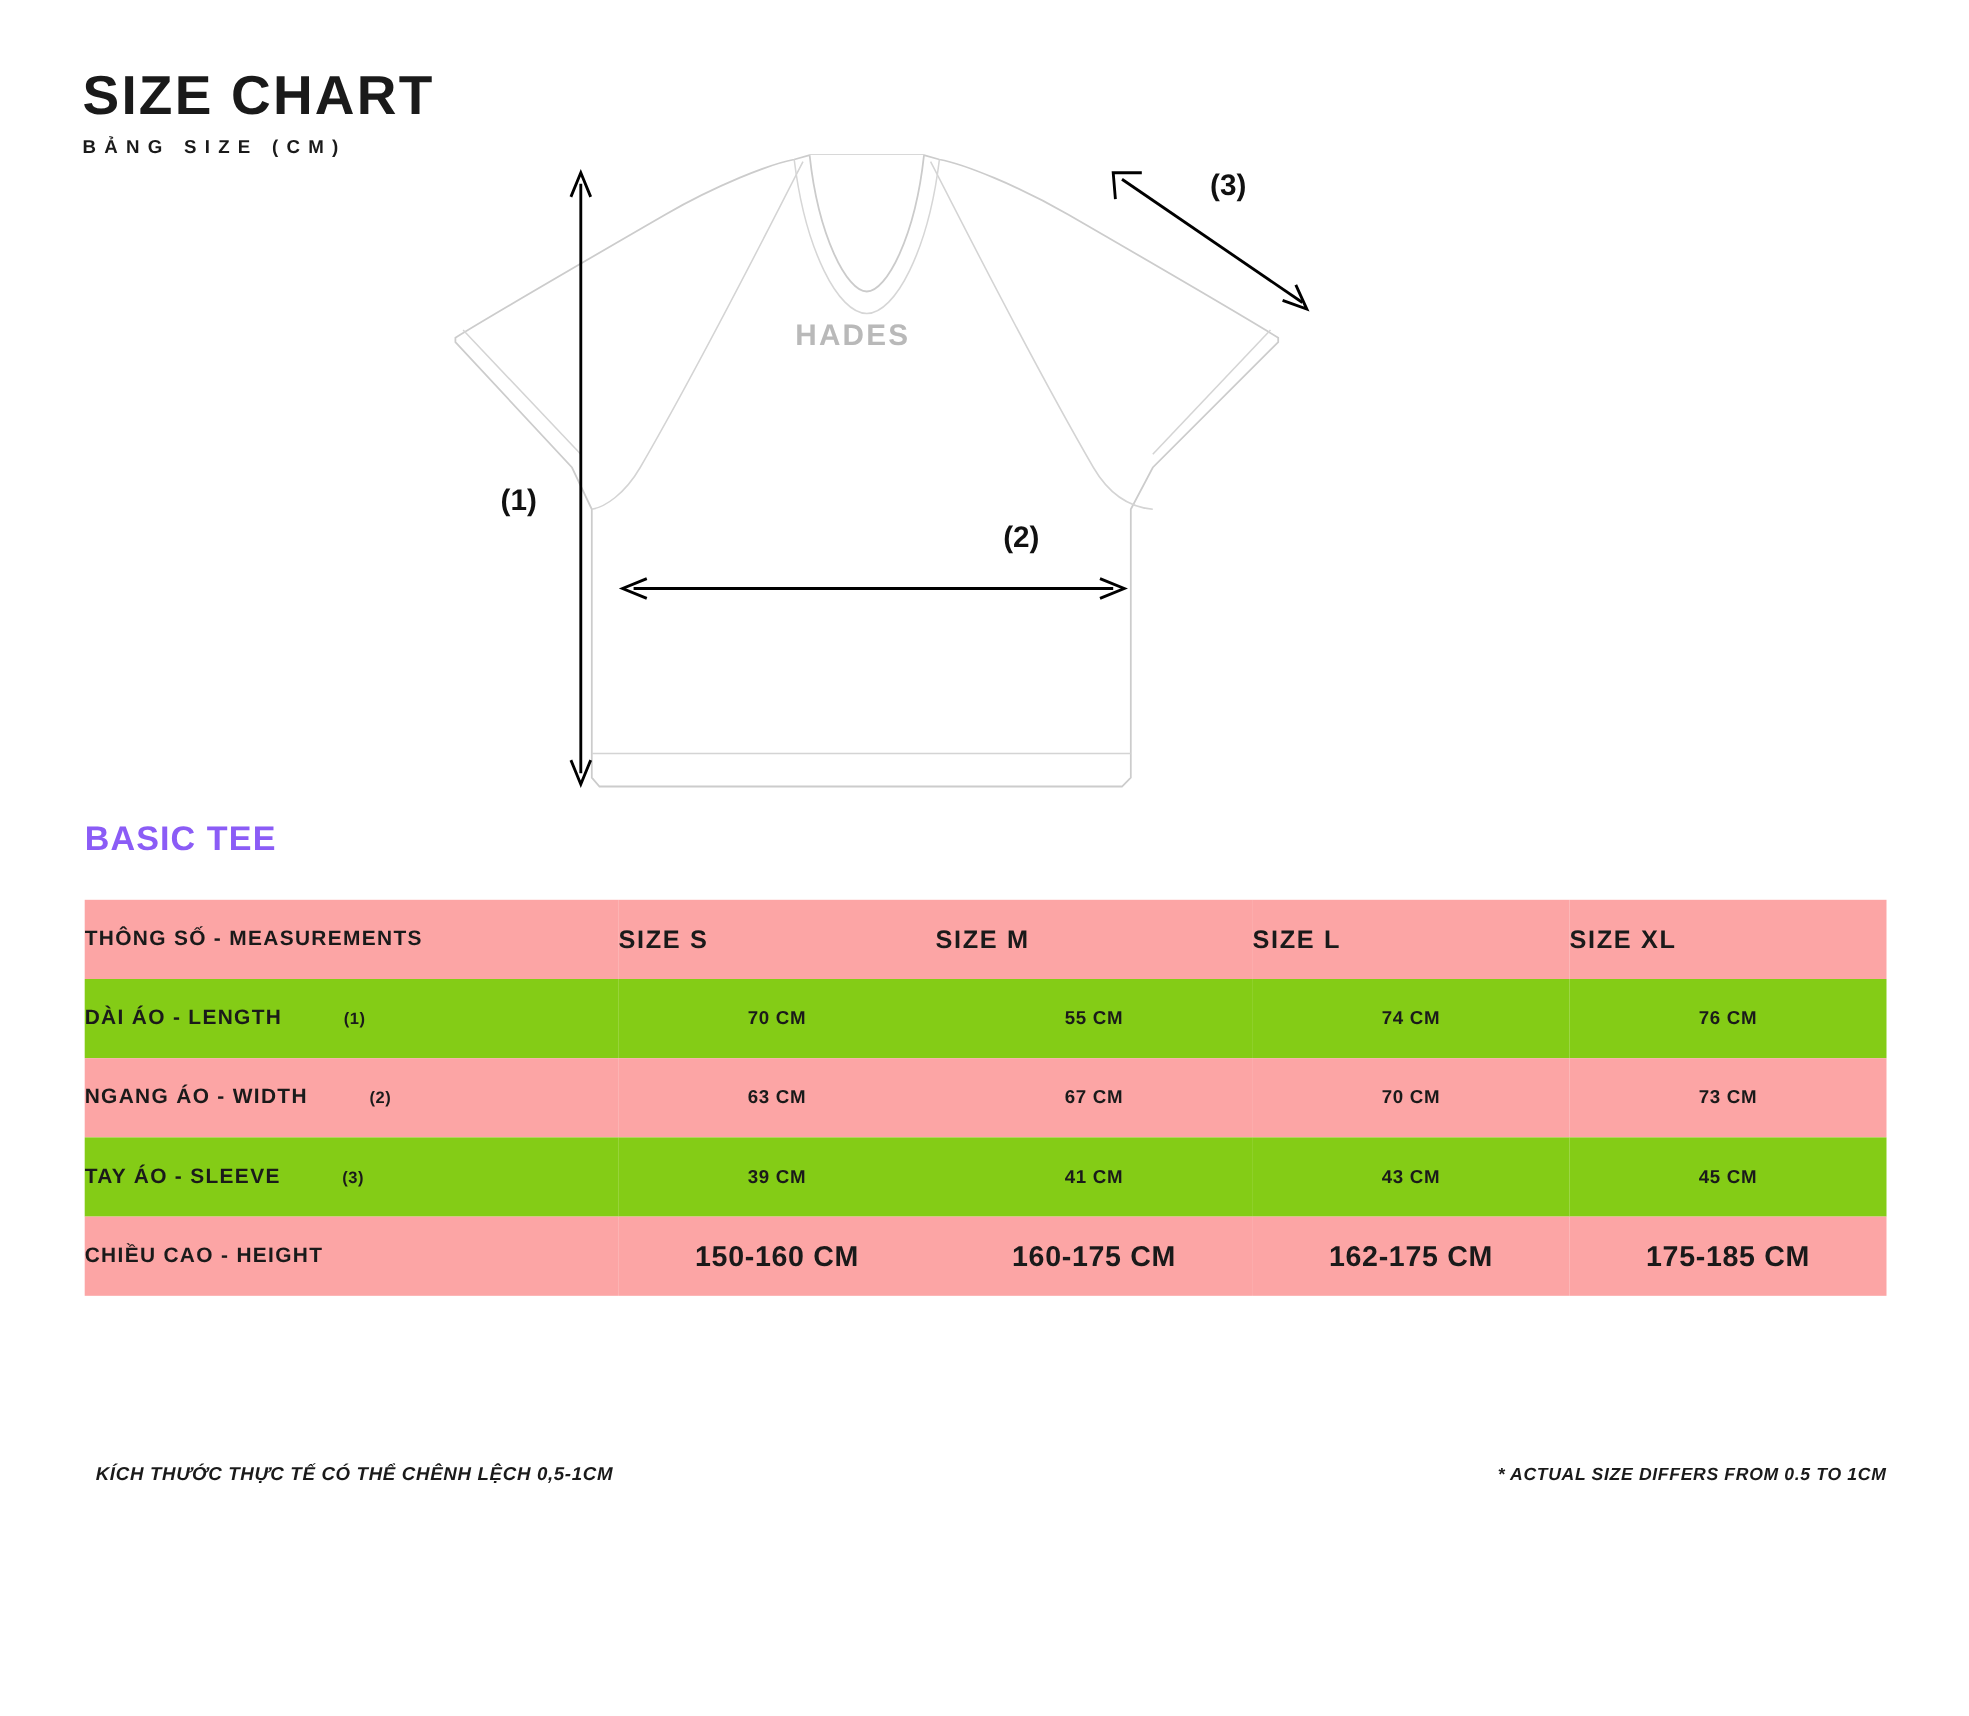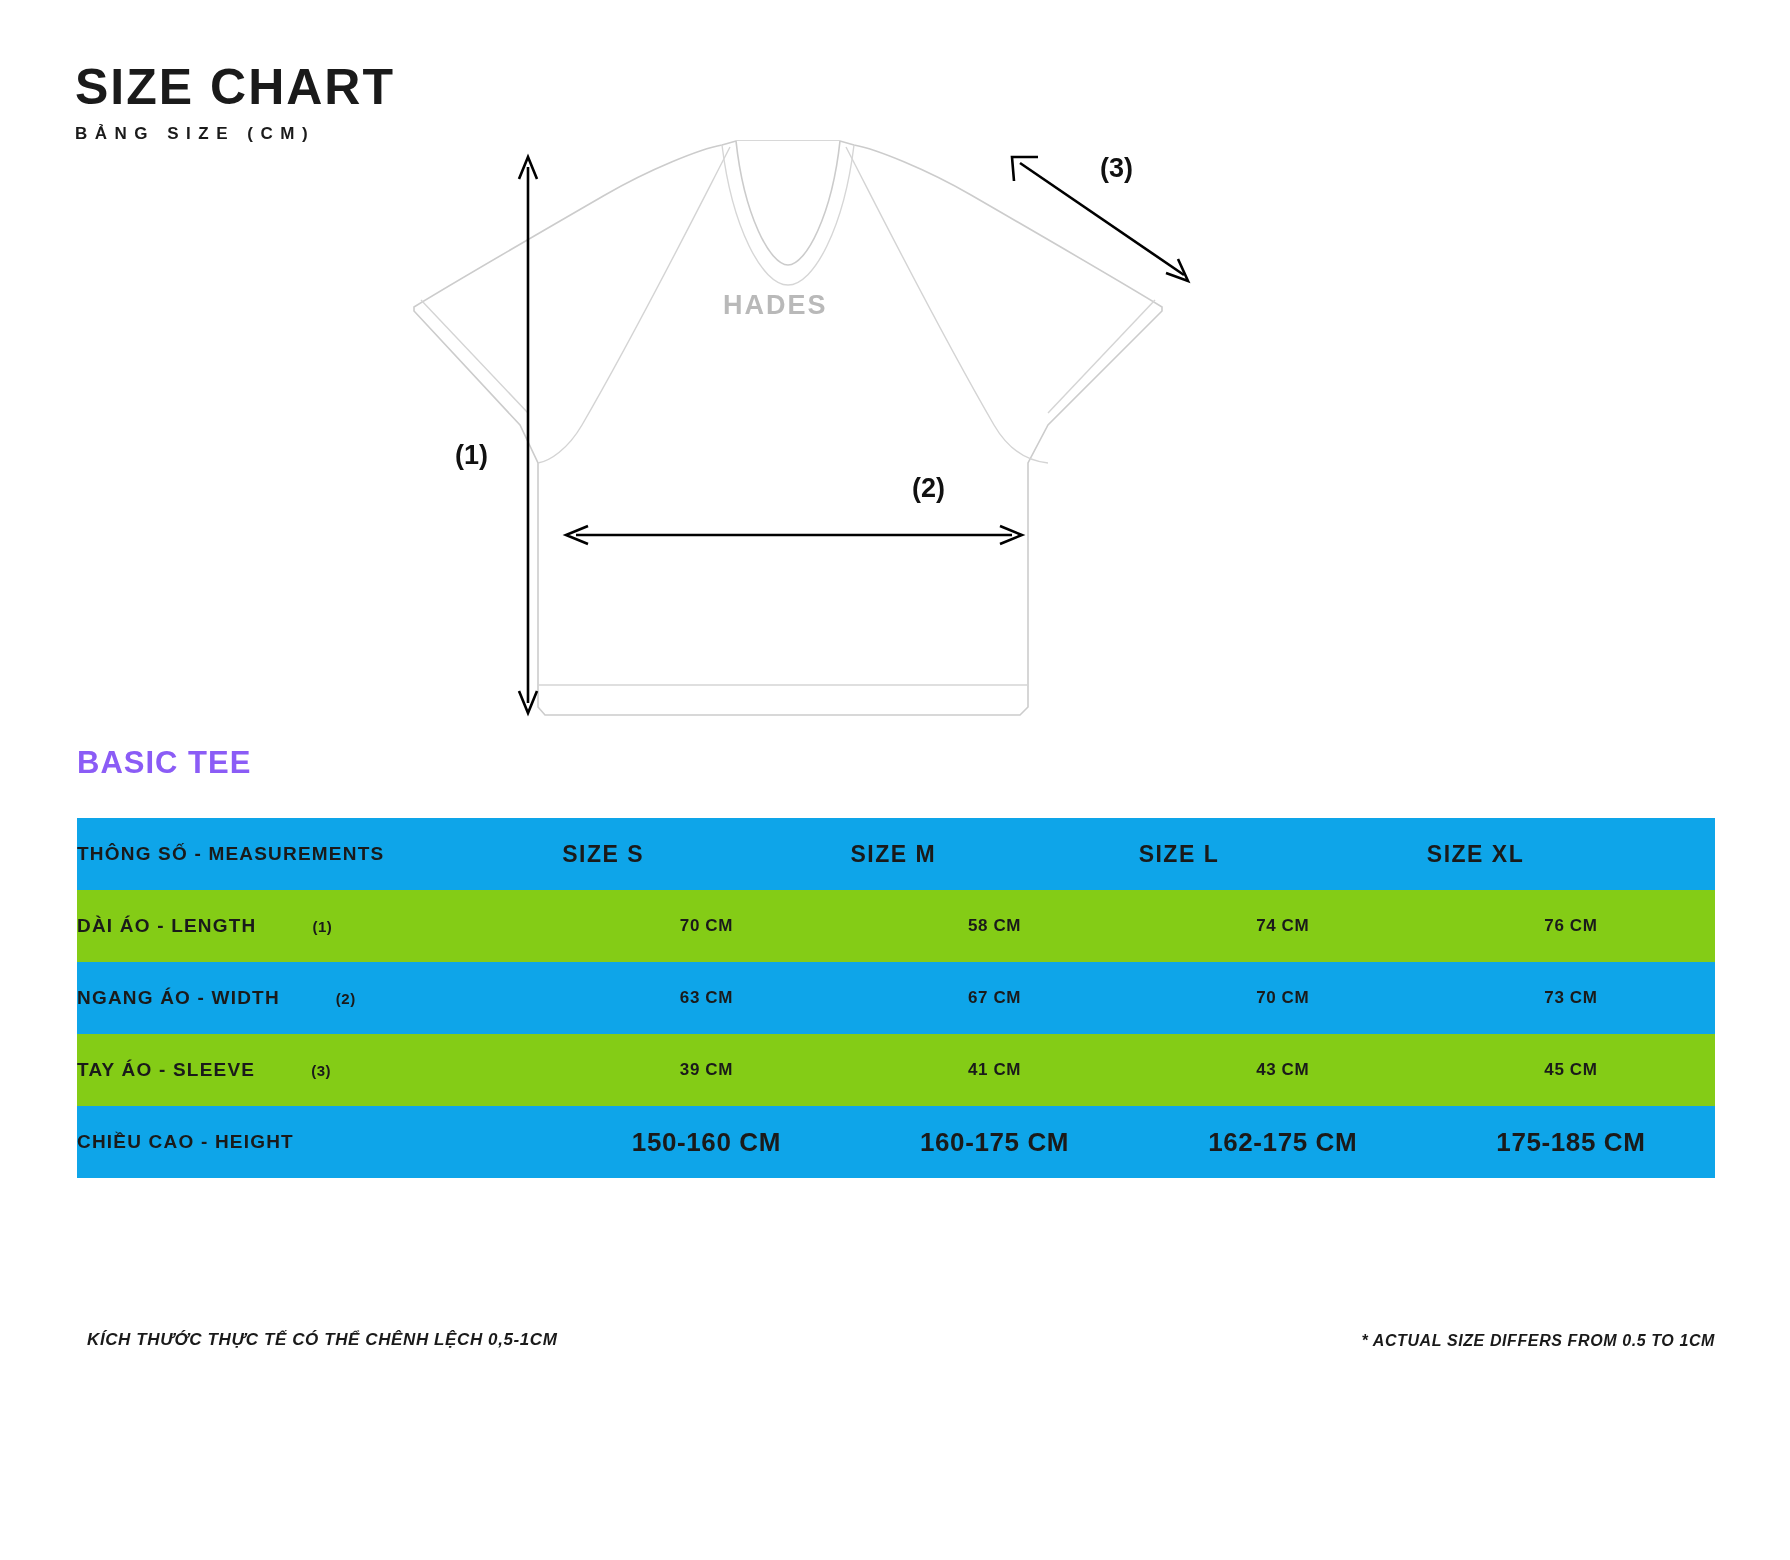--- a/index.html
+++ b/index.html
@@ -87,21 +87,21 @@
     width: 1638px;
   }
   table.size-table {
     width: 100%;
     border-collapse: collapse;
     table-layout: fixed;
   }
   table.size-table col.c-label { width: 485px; }
   table.size-table col.c-val { width: 288px; }
 
-  table.size-table tr.row-dark { background: #0ea5e9; }
+  table.size-table tr.row-dark { background: #fca5a5; }
   table.size-table tr.row-light { background: #84cc16; }
 
   table.size-table td {
     height: 72px;
     vertical-align: middle;
     padding: 0;
   }
   .lbl {
     padding-left: 48px;
     font-size: 19px;
@@ -239,21 +239,21 @@
         <td class="hdr-val">SIZE M</td>
         <td class="hdr-val">SIZE L</td>
         <td class="hdr-val">SIZE XL</td>
       </tr>
 
       <tr class="row-light">
         <td class="lbl">
           <span>DÀI ÁO - LENGTH</span><span class="ref">(1)</span>
         </td>
         <td class="val">70 CM</td>
-        <td class="val">58 CM</td>
+        <td class="val">55 CM</td>
         <td class="val">74 CM</td>
         <td class="val">76 CM</td>
       </tr>
 
       <tr class="row-dark">
         <td class="lbl">
           <span>NGANG ÁO - WIDTH</span><span class="ref">(2)</span>
         </td>
         <td class="val">63 CM</td>
         <td class="val">67 CM</td>

